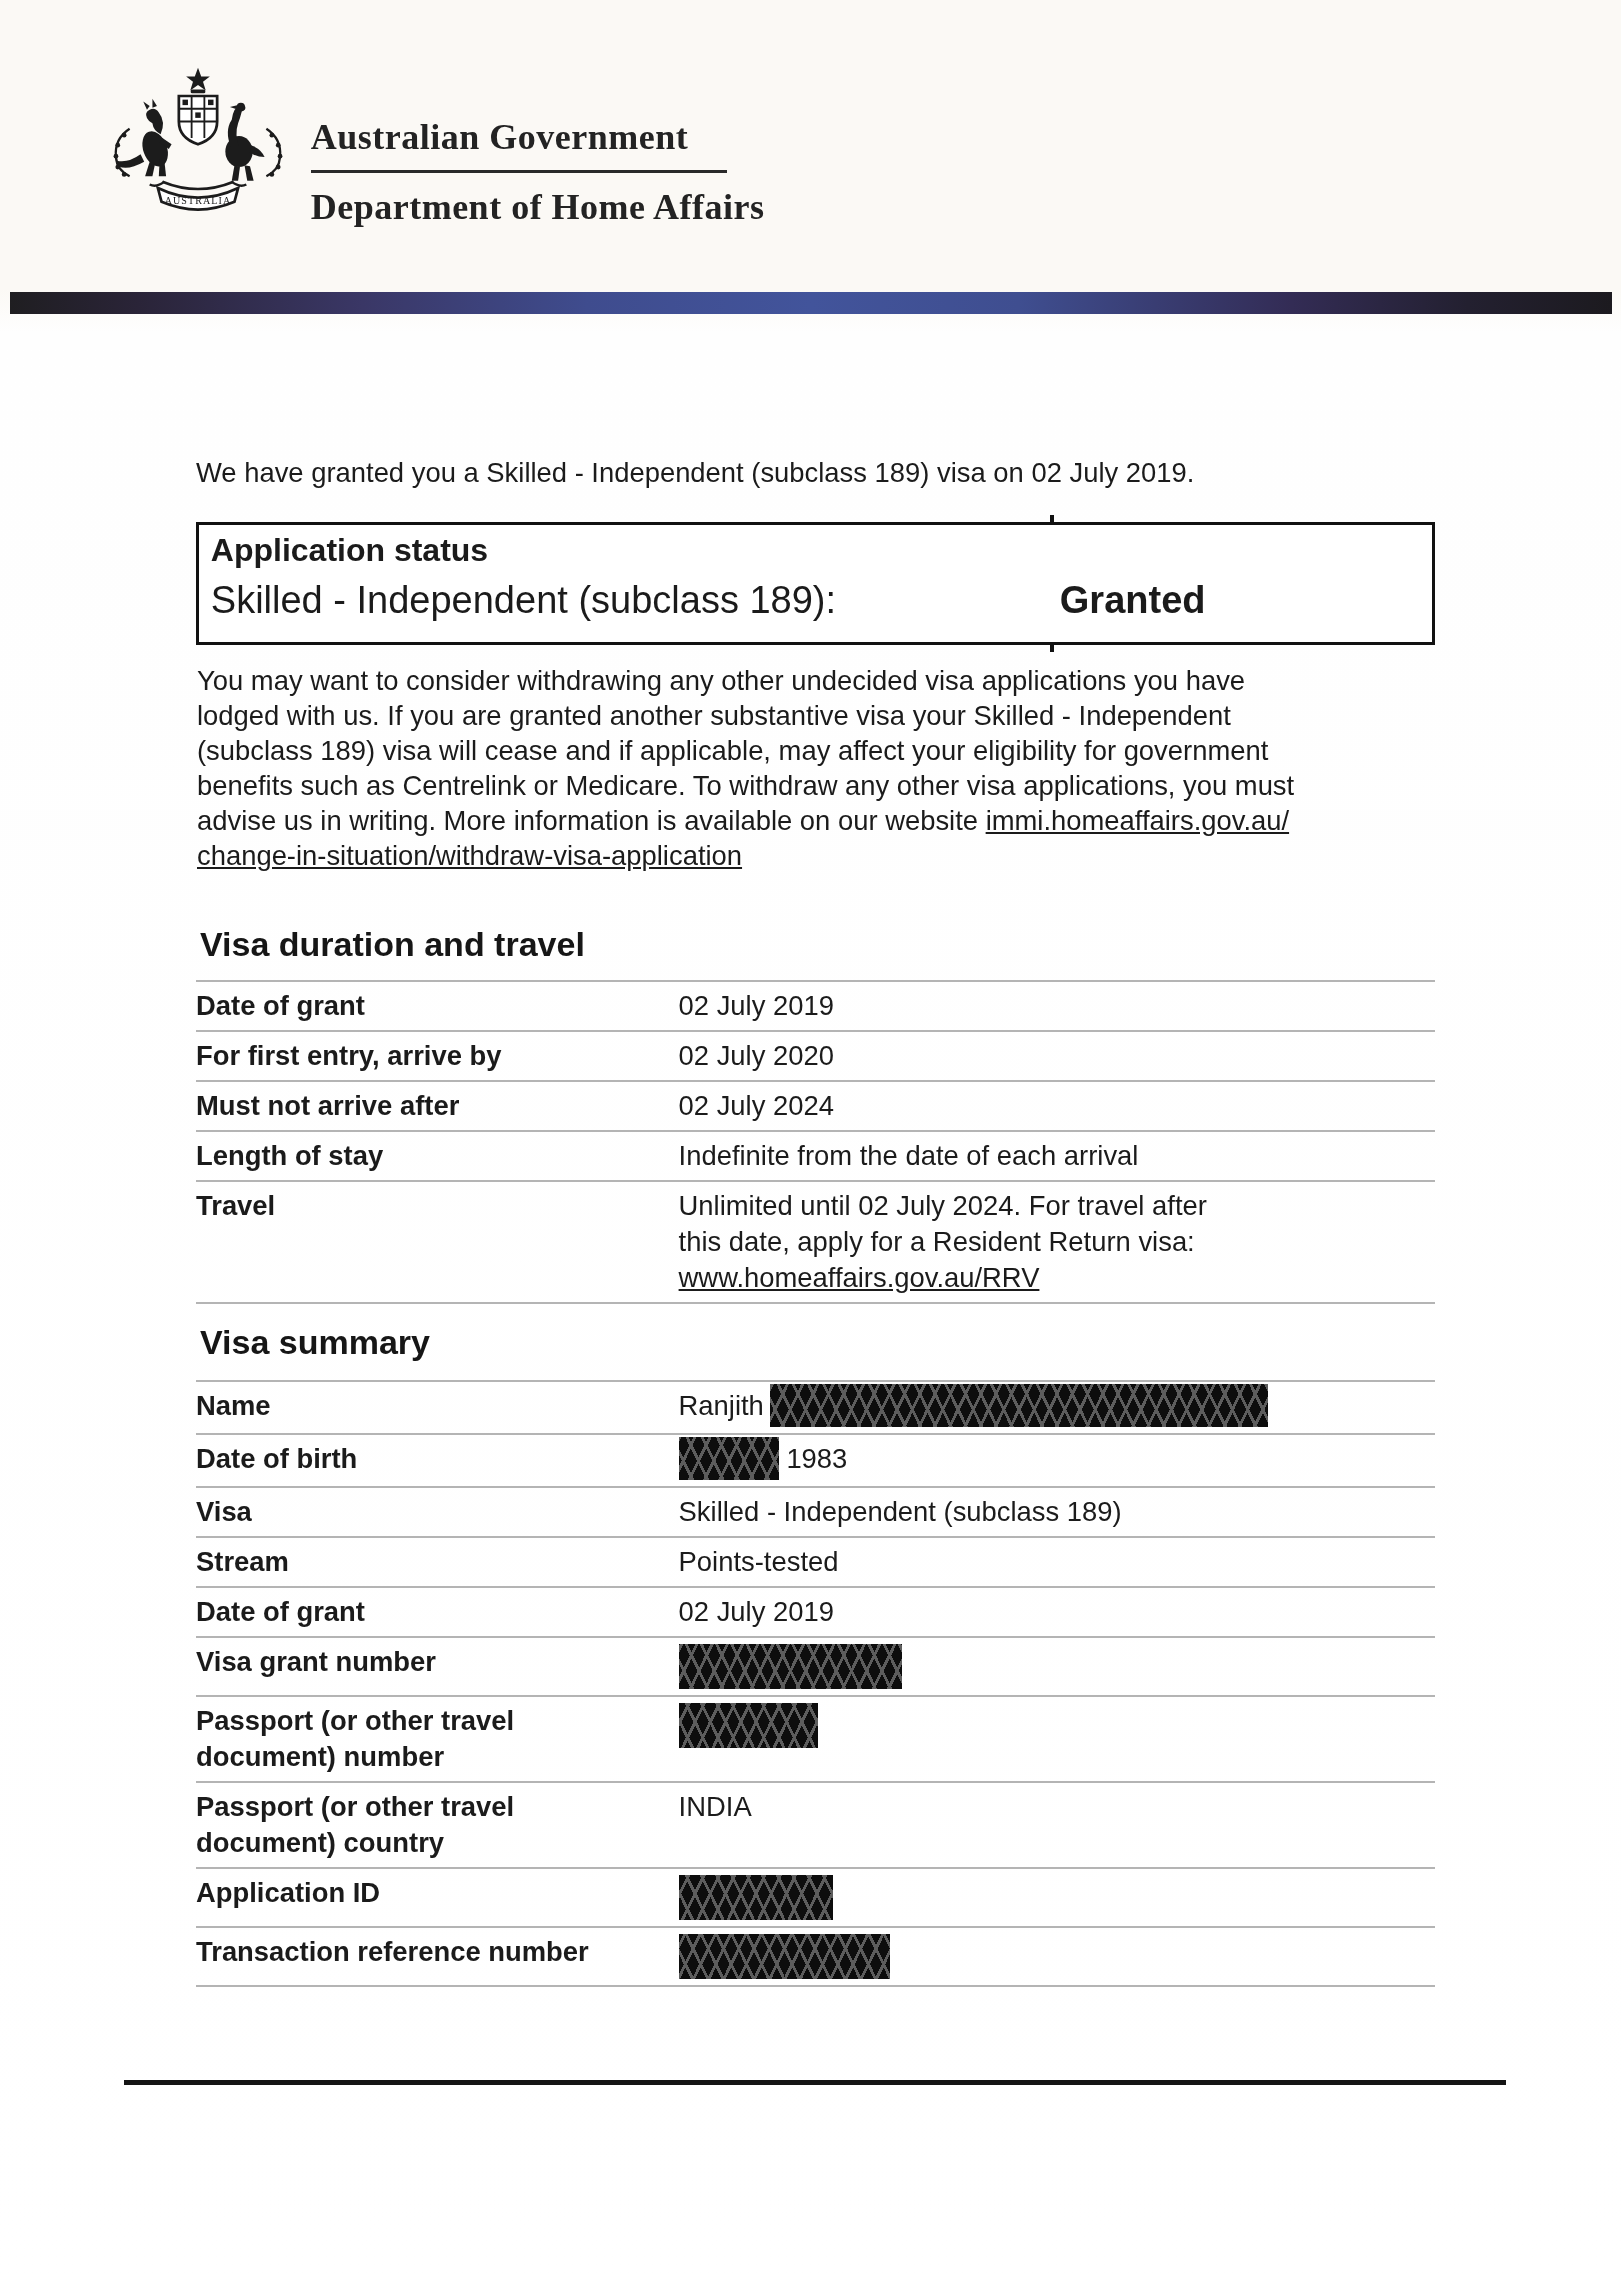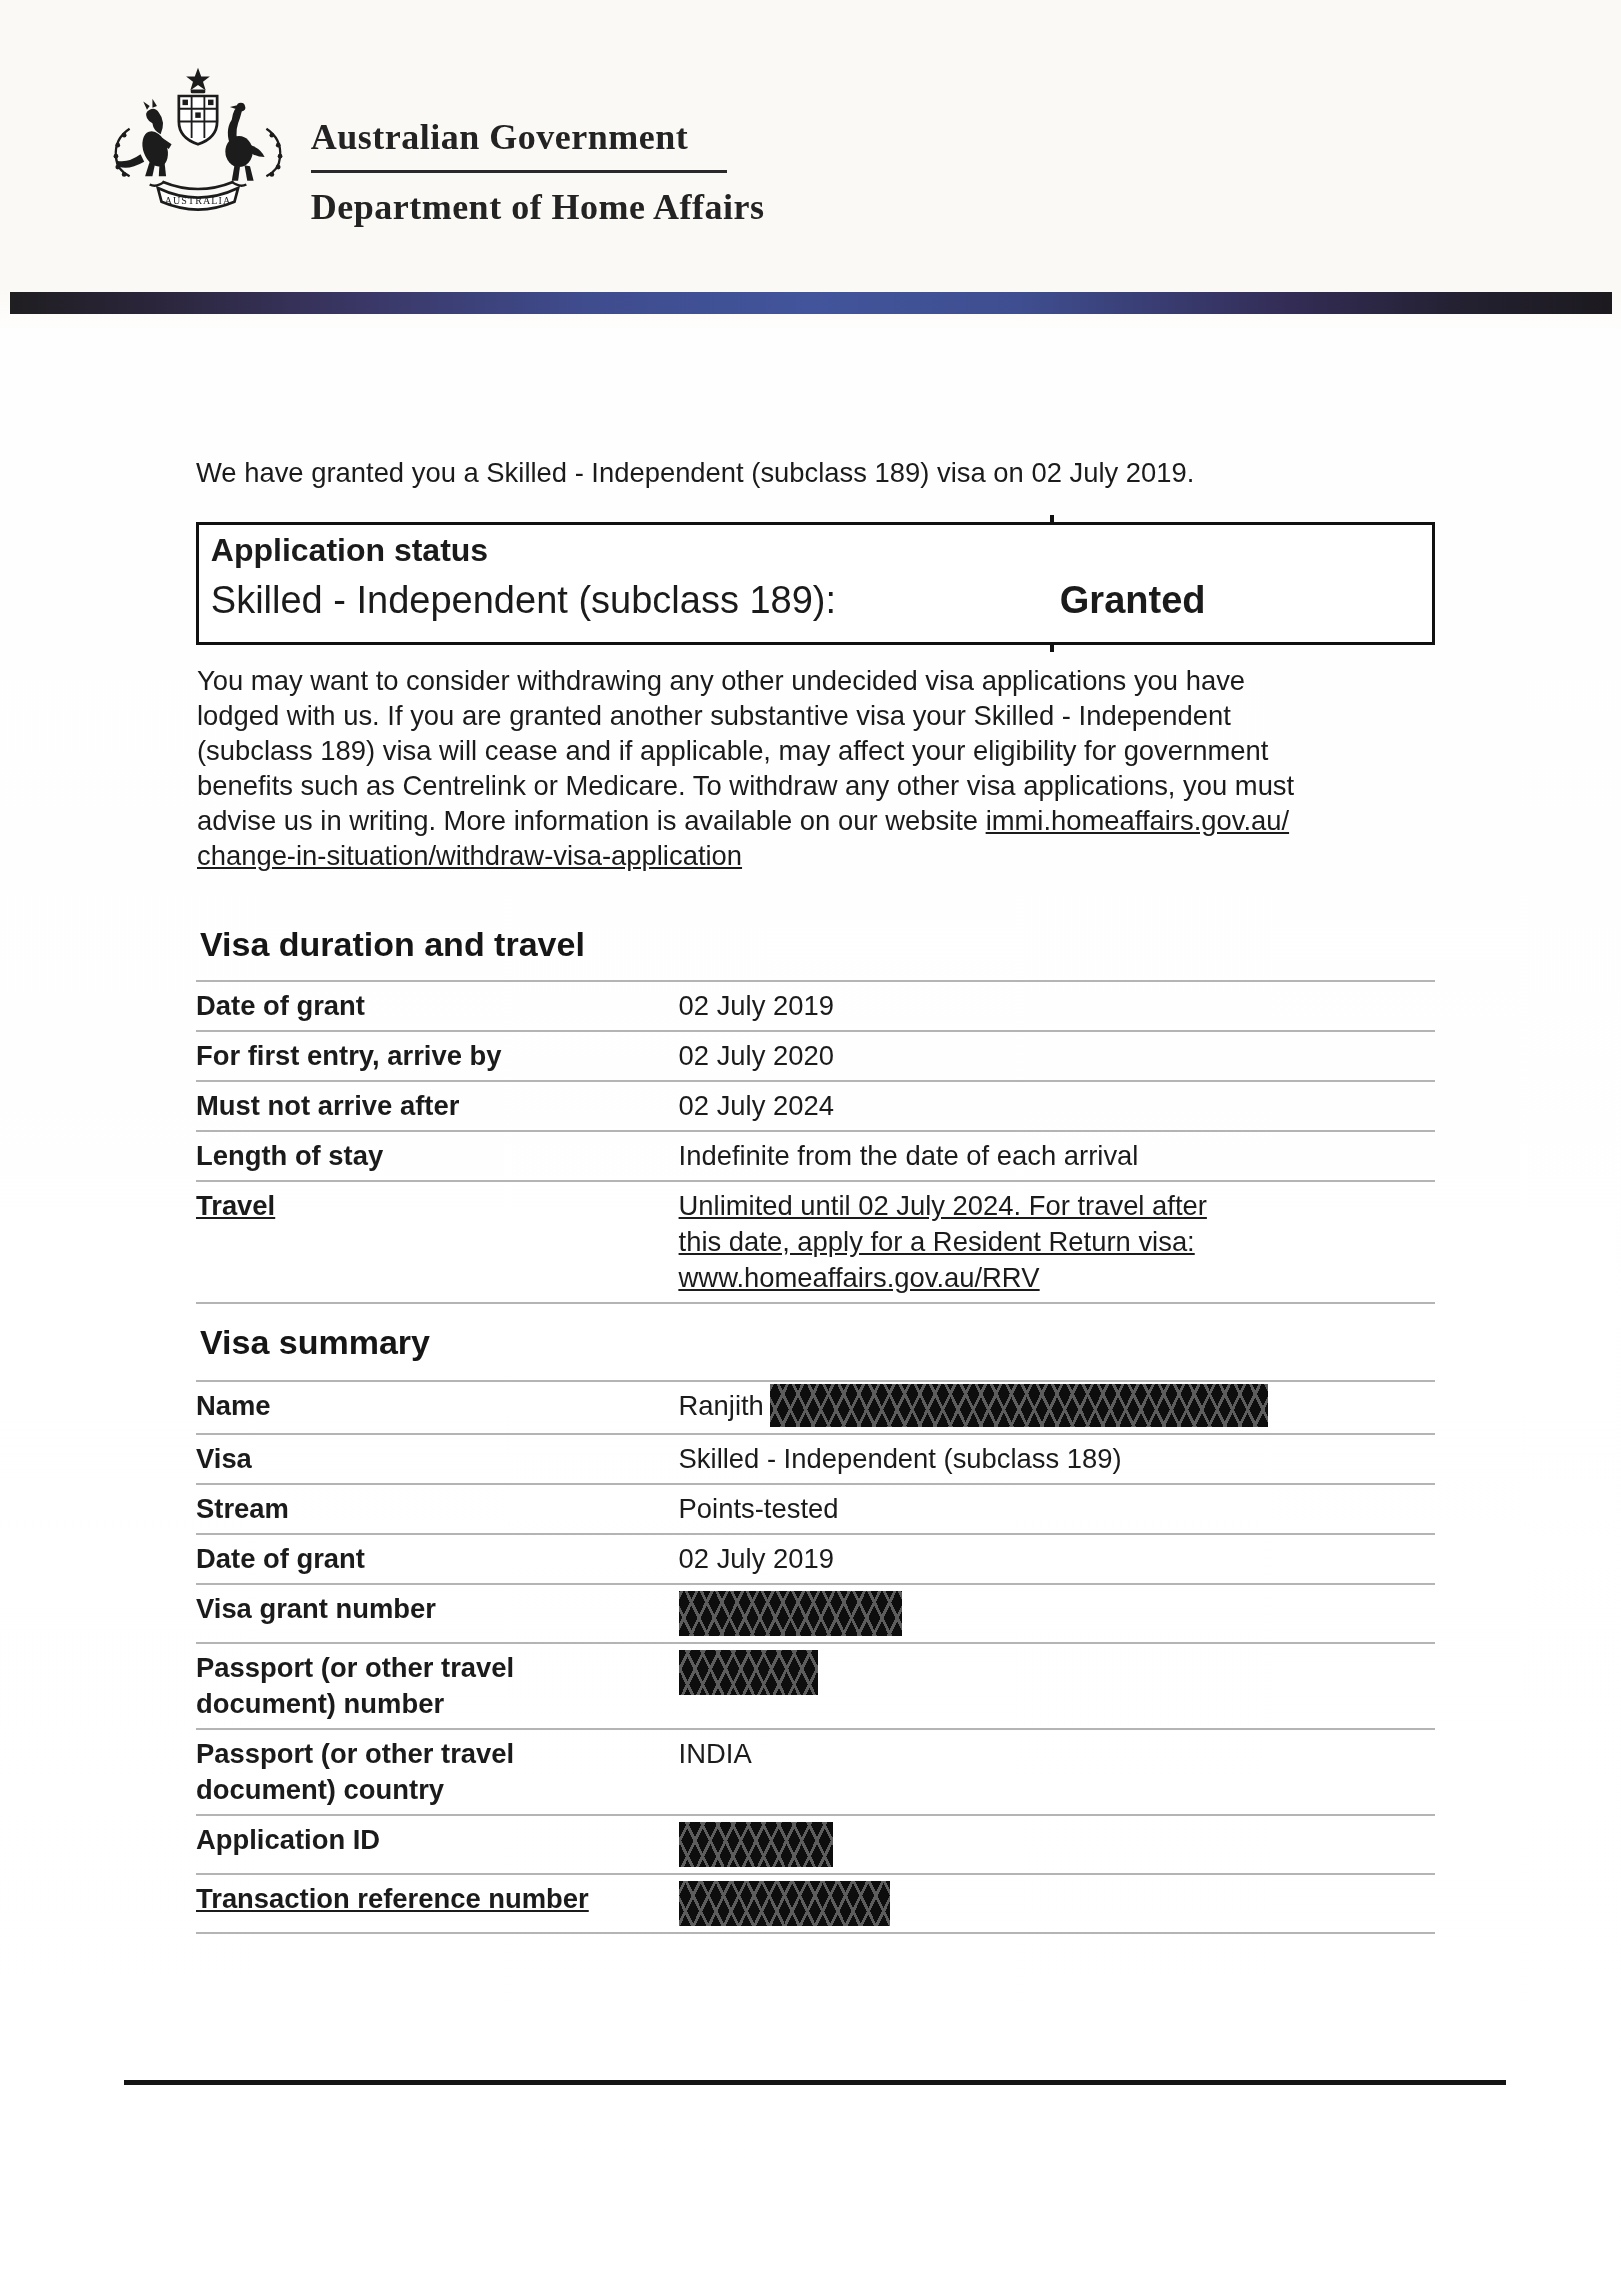--- a/index.html
+++ b/index.html
@@ -63,21 +63,21 @@
   .h-summary{top:1323px;}
   .info-table{position:absolute;left:196px;width:1239px;border-collapse:collapse;font-size:27.4px;}
   .t-duration{top:980px;}
   .t-summary{top:1380px;}
   .info-table td{
     border-top:2.9px solid #b4b4b4;
     padding:5.9px 0 5.9px 0;
     vertical-align:top;
     line-height:1.32;
   }
-  .info-table tr:last-child td{border-bottom:2.9px solid #b4b4b4;text-decoration:underline;}
+  .info-table tr:last-child td{border-bottom:2.9px solid #b4b4b4;}
   .info-table td.lbl{width:463px;font-weight:bold;padding-right:19.6px;}
   .val-narrow{display:block;width:627px;}
   
   .footer-rule{position:absolute;top:2080px;left:124px;width:1382px;height:4.9px;background:#141414;}
 </style>
 </head>
 <body>
 
 <div class="page">
 
@@ -192,20 +192,24 @@
     </table>
 
   <h2 class="sec-h h-summary">Visa summary</h2>
   <table class="info-table t-summary">
     <tbody>
         <tr>
       <td class="lbl">Name</td>
       <td class="val"><span>Ranjith</span><span class="redact r-name"></span></td>
     </tr>
     <tr>
+      <td class="lbl">Date of birth</td>
+      <td class="val"><span class="redact r-dob"></span><span>1983</span></td>
+    </tr>
+    <tr>
       <td class="lbl">Visa</td>
       <td class="val">Skilled - Independent (subclass 189)</td>
     </tr>
     <tr>
       <td class="lbl">Stream</td>
       <td class="val">Points-tested</td>
     </tr>
     <tr>
       <td class="lbl">Date of grant</td>
       <td class="val">02 July 2019</td>

